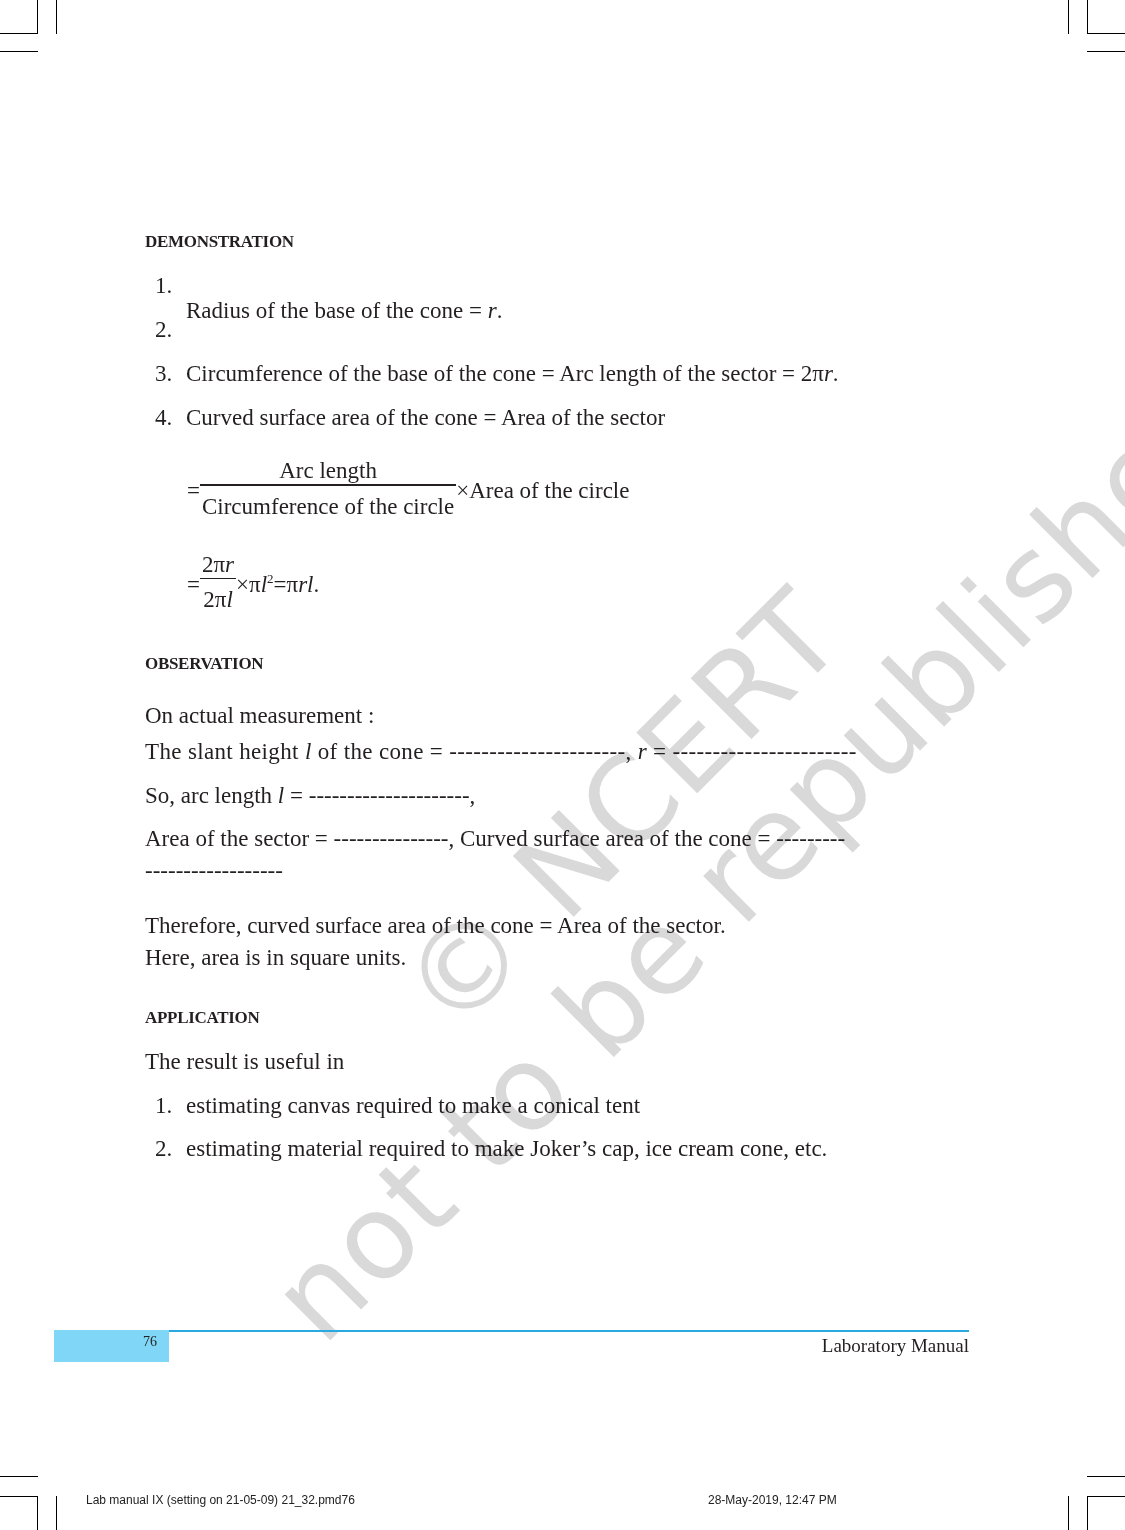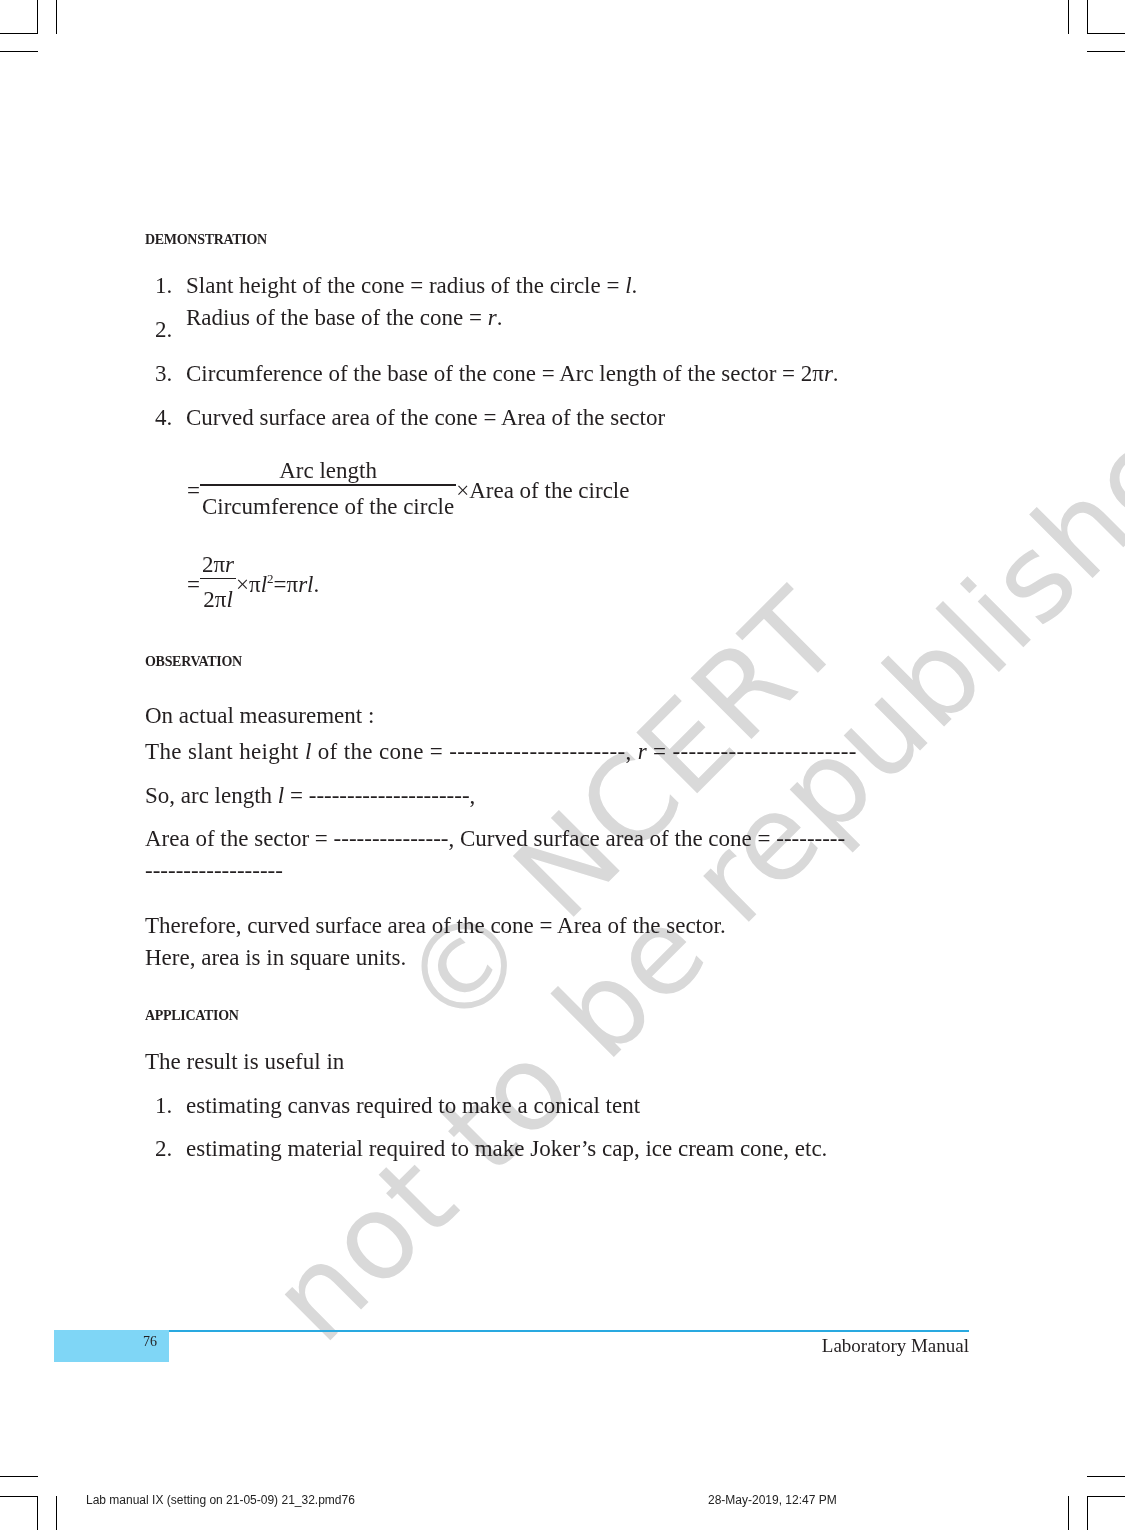--- a/index.html
+++ b/index.html
@@ -4,21 +4,21 @@
 <style>
   html, body { margin:0; padding:0; }
   body {
     width:1125px; height:1530px; position:relative; overflow:hidden;
     background:#ffffff; color:#231f20;
     font-family:"Liberation Serif", "DejaVu Serif", serif;
   }
   .crop { position:absolute; background:#000; }
   .page { position:absolute; left:0; top:0; width:1125px; height:1530px; }
   .heading {
-    position:absolute; left:145px; font-weight:bold; font-size:20px;
+    position:absolute; left:145px; font-weight:bold; font-size:24px;
     letter-spacing:-0.3px; font-variant: small-caps; text-transform: lowercase;
   }
   .line { position:absolute; font-size:23px; white-space:nowrap; }
   .num { position:absolute; font-size:23px; }
   i.v { font-style:italic; }
   .frac { display:inline-block; vertical-align:middle; text-align:center; }
   .frac .n { display:block; padding:0 2px; }
   .frac .d { display:block; border-top:2px solid #231f20; padding:8px 2px; }
   .watermark {
     position:absolute; color:#d9d9d9; font-family:"DejaVu Sans","Liberation Sans",sans-serif;
@@ -54,26 +54,23 @@
   <div class="crop" style="left:1087px;top:1496px;width:1px;height:34px;"></div>
 
   <div class="watermark" style="left:375px;top:960px;">© NCERT</div>
   <div class="watermark" style="left:245px;top:1270px;">not to be republished</div>
 
   <div class="heading" style="top:226px;">
     <span>Demonstration</span>
   </div>
 
   <div class="num" style="left:155px;top:273px;">1.</div>
-  <div class="line" style="left:186px;top:273px;">
-    <span>Slant height of the cone = radius of the circle = </span><i class="v">l</i><span>.</span>
-  </div>
 
   <div class="num" style="left:155px;top:317px;">2.</div>
-  <div class="line" style="left:186px;top:305px;">
+  <div class="line" style="left:186px;top:298px;">
     <span>Radius of the base of the cone = </span><i class="v">r</i><span>.</span>
   </div>
 
   <div class="num" style="left:155px;top:361px;">3.</div>
   <div class="line" style="left:186px;top:361px;">
     <span>Circumference of the base of the cone = Arc length of the sector = 2π</span><i class="v">r</i><span>.</span>
   </div>
 
   <div class="num" style="left:155px;top:405px;">4.</div>
   <div class="line" style="left:186px;top:405px;">

